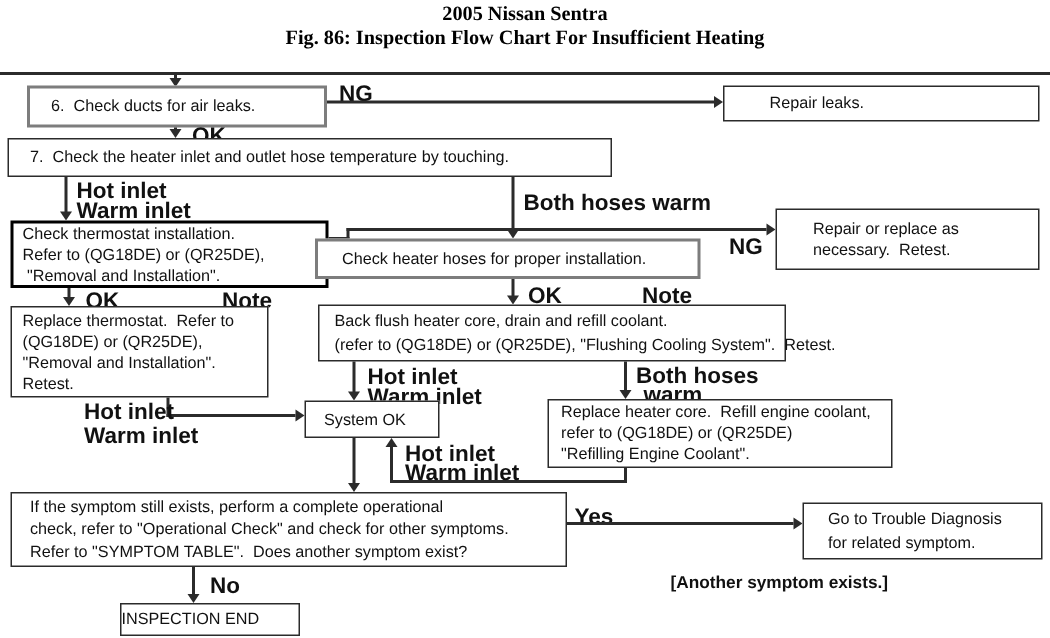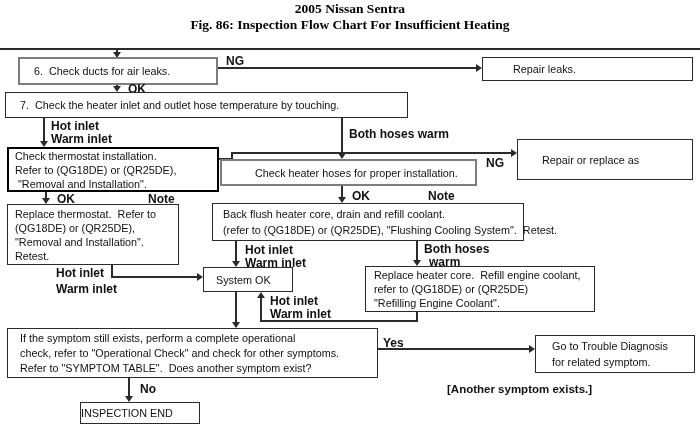--- a/index.html
+++ b/index.html
@@ -6,21 +6,21 @@
   .page{position:relative;width:700px;height:425px;background:#ffffff;overflow:hidden;
         font-family:"Liberation Sans",sans-serif;color:#111;}
   .title{position:absolute;left:0;top:1px;width:700px;text-align:center;
          font-family:"Liberation Serif",serif;font-weight:bold;font-size:13.5px;line-height:15.5px;color:#000;}
   .box{position:absolute;border:1.5px solid #2b2b2b;background:#fff;box-sizing:border-box;
        display:flex;flex-direction:column;justify-content:center;font-size:10.8px;line-height:14px;}
   .box.gray{border:2px solid #7d7d7d;}
   .box.dark{border:2px solid #000000;}
   .tl{white-space:pre;}
   .ln{position:absolute;background:#2b2b2b;}
-  .lbl{position:absolute;font-weight:bold;font-size:12px;white-space:pre;color:#111;}
+  .lbl{position:absolute;font-weight:bold;font-size:15px;white-space:pre;color:#111;}
   .ah{position:absolute;width:0;height:0;}
   .ah.down{border-left:4px solid transparent;border-right:4px solid transparent;border-top:6px solid #2b2b2b;}
   .ah.right{border-top:4px solid transparent;border-bottom:4px solid transparent;border-left:6px solid #2b2b2b;}
   .ah.up{border-left:4px solid transparent;border-right:4px solid transparent;border-bottom:6px solid #2b2b2b;}
 </style>
 </head>
 <body>
 
 <div class="page">
 
@@ -69,23 +69,24 @@
   </div>
 
   <div class="ln" style="left:219px;top:158px;width:14px;height:2px;"></div>
   <div class="ln" style="left:231px;top:152px;width:2px;height:8px;"></div>
   <div class="ln" style="left:231px;top:152px;width:280px;height:2px;"></div>
   <div class="ah right" style="left:511px;top:149px;"></div>
   <div class="lbl" style="left:486px;top:156px;">NG</div>
 
   <div class="box" style="left:517px;top:139px;width:176px;height:41px;">
     <div class="tl" style="padding-left:24px;">Repair or replace as</div>
+    <div class="tl" style="padding-left:24px;">necessary.  Retest.</div>
   </div>
 
-  <div class="box gray" style="left:220px;top:159px;width:257px;height:27px;padding-left:17px;">
+  <div class="box gray" style="left:210px;top:159px;width:257px;height:27px;">
     <div class="tl" style="padding-left:16px;">Check heater hoses for proper installation.</div>
   </div>
 
   <div class="ln" style="left:45px;top:192px;width:2px;height:7px;"></div>
   <div class="ah down" style="left:42px;top:198px;"></div>
   <div class="lbl" style="left:57px;top:192px;">OK</div>
   <div class="lbl" style="left:148px;top:192px;">Note</div>
 
   <div class="ln" style="left:341px;top:186px;width:2px;height:12px;"></div>
   <div class="ah down" style="left:338px;top:197px;"></div>

